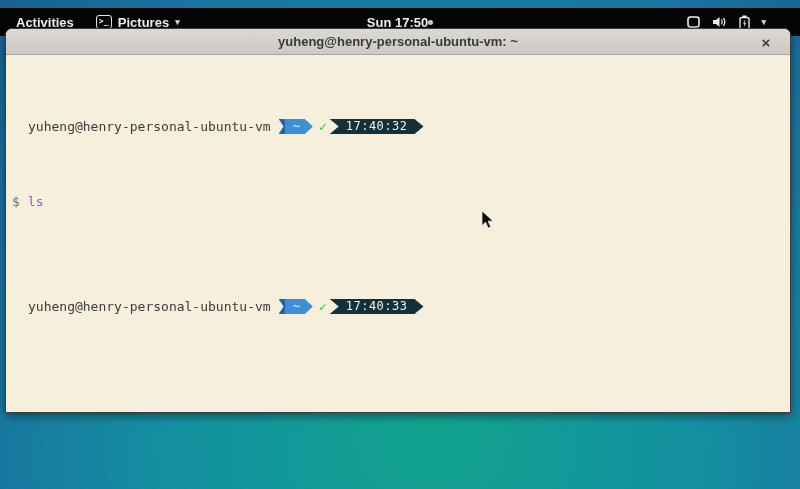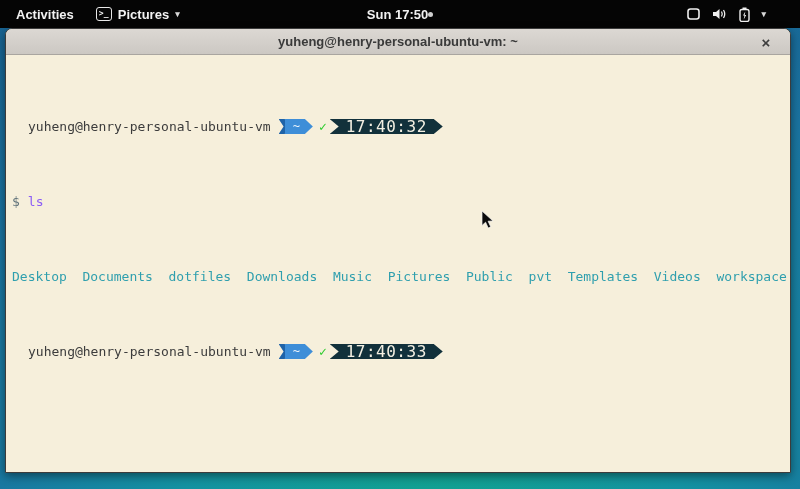--- a/index.html
+++ b/index.html
@@ -5,21 +5,21 @@
   * { margin:0; padding:0; box-sizing:border-box; }
   html,body { width:800px; height:489px; overflow:hidden; }
   body {
     font-family: "Liberation Sans", sans-serif;
     background: radial-gradient(ellipse 75% 130% at 54% 88%, #12a38e 0%, #1391a0 42%, #1a73a0 78%, #175f8e 100%);
     position: relative;
   }
 
   
   .topbar {
-    position:absolute; left:0; top:0; width:800px; height:28px;
+    position:absolute; left:0; top:8px; width:800px; height:28px;
     background:#050505; color:#f2f2f2; display:flex; align-items:center;
     font-size:13px; font-weight:bold;
   }
   .tb-left { display:flex; align-items:center; gap:18px; padding-left:12px; }
   .activities { padding:2px 4px; cursor:default; }
   .appmenu { display:flex; align-items:center; gap:6px; }
   .term-icon {
     width:16px; height:14px; border:1.5px solid #e8e8e8; border-radius:3px;
     font-size:8px; line-height:11px; text-align:left; padding-left:2px;
     font-family:"DejaVu Sans Mono", monospace; font-weight:bold;
@@ -31,21 +31,21 @@
     pointer-events:none;
   }
   .notif-dot { width:5px; height:5px; border-radius:50%; background:#cfcfcf; }
   .tb-right {
     margin-left:auto; display:flex; align-items:center; gap:11px; padding-right:34px;
   }
   .tb-right svg { display:block; }
 
   
   .window {
-    position:absolute; left:5px; top:28px; width:786px; height:445px;
+    position:absolute; left:5px; top:28px; width:786px; height:385px;
     border:1px solid #3c3c3c; border-radius:7px 7px 0 0;
     box-shadow:0 3px 10px rgba(0,0,0,.45);
     display:flex; flex-direction:column; overflow:hidden;
     background:#f6efdb;
   }
   .titlebar {
     height:26px; flex:0 0 26px;
     background:linear-gradient(#dcd8d3, #ccc8c3);
     border-bottom:1px solid #a9a5a0;
     display:flex; align-items:center; justify-content:center;
@@ -71,21 +71,21 @@
   .pl-tri { width:11px; height:15px; background:#1f63a8;
     clip-path:polygon(0 0, 55% 0, 100% 50%, 55% 100%, 0 100%, 45% 50%); }
   .pl-blue {
     height:15px; margin-left:-5px; background:#3e8ed8; color:#e9f3fc;
     padding:0 13px 0 8px; font-size:12px; line-height:15px;
     clip-path:polygon(0 0, calc(100% - 8px) 0, 100% 50%, calc(100% - 8px) 100%, 0 100%);
   }
   .check { color:#2ecc2e; font-weight:bold; font-size:13px; margin:0 3px 0 6px; }
   .pl-dark {
     height:15px; background:#12313b; color:#f3efe2;
-    padding:0 16px 0 16px; font-size:16px; line-height:15px; letter-spacing:.5px;
+    padding:0 16px 0 16px; font-size:12px; line-height:15px; letter-spacing:.5px;
     clip-path:polygon(0 0, calc(100% - 9px) 0, 100% 50%, calc(100% - 9px) 100%, 0 100%, 9px 50%);
   }
 
   .dollar { color:#60727a; }
   .cmd { color:#8b5cf6; }
   .dirs { color:#2f9fae; }
 
   
   .mouse { position:absolute; left:481px; top:210px; z-index:50; }
 </style>
@@ -145,21 +145,20 @@
     </div>
 
     
     <div class="row">
       <span class="dollar">$</span>
       <span class="sp"></span>
       <span class="cmd">ls</span>
     </div>
 
     
-    <div class="row dirs">Desktop  Documents  dotfiles  Downloads  Music  Pictures  Public  pvt  Templates  Videos  workspace</div>
 
     
     <div class="row">
       <span class="indent"></span>
       <span class="host">yuheng@henry-personal-ubuntu-vm</span>
       <span class="sp"></span>
       <span class="pl-wrap">
         <span class="pl-tri"></span>
         <span class="pl-blue">~</span>
       </span>

